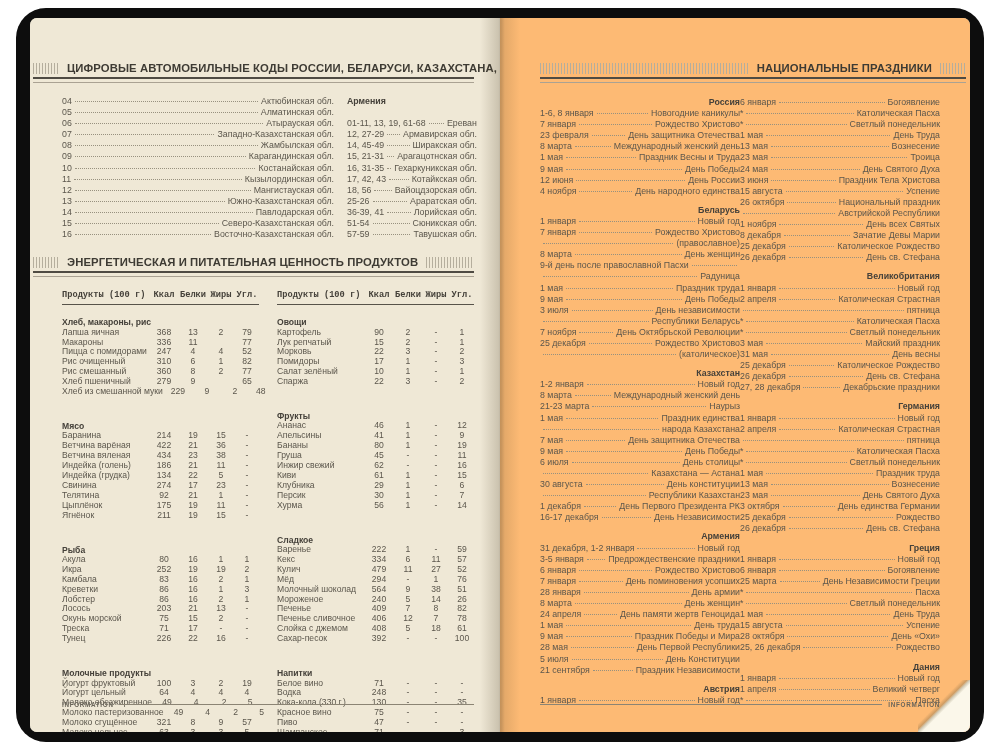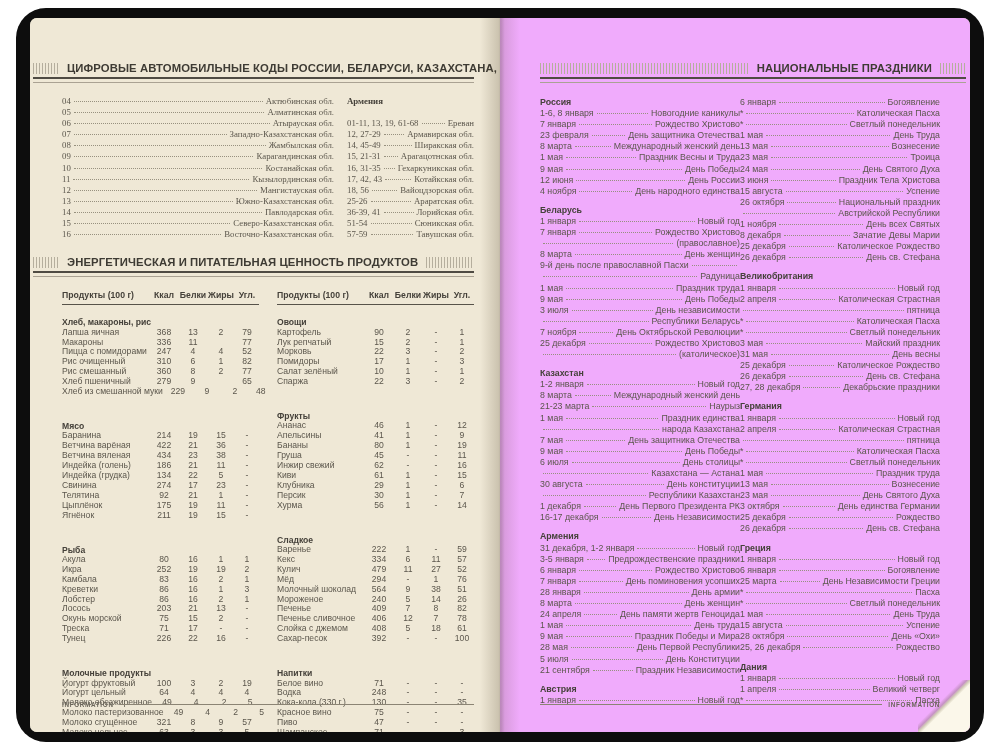--- a/index.html
+++ b/index.html
@@ -2,52 +2,52 @@
 <html><head>
 <meta charset="utf-8">
 <style>
   html,body{margin:0;padding:0;width:1000px;height:750px;background:#ffffff;
     font-family:"Liberation Sans",sans-serif;-webkit-font-smoothing:antialiased;}
   .book{position:absolute;left:16px;top:8px;right:16px;bottom:8px;background:#0d0d0d;border-radius:30px;}
   .pages{position:absolute;left:14px;top:10px;right:14px;bottom:10px;background:#f0e9d8;border-radius:7px;
     overflow:hidden;box-shadow:inset 0 0 22px rgba(70,58,34,.22);}
   .page{position:absolute;top:0;bottom:0;width:470px;box-sizing:border-box;}
   .page.pl{left:0;background:#efe8d6;padding:44px 26px 0 32px;}
-  .page.pr{left:470px;background:#f0abfc;padding:44px 30px 0 40px;}
+  .page.pr{left:470px;background:#fdba74;padding:44px 30px 0 40px;text-align:right;}
   .gutter{position:absolute;left:450px;top:0;bottom:0;width:40px;pointer-events:none;
     background:linear-gradient(90deg,rgba(80,66,40,0) 0%,rgba(80,66,40,.22) 46%,rgba(60,50,30,.30) 52%,rgba(80,66,40,.14) 62%,rgba(80,66,40,0) 100%);}
   .curl{position:absolute;right:0;bottom:0;width:52px;height:52px;pointer-events:none;
     background:linear-gradient(315deg,#fbf7ea 0 46%,#d3ccb8 50%,rgba(90,80,55,.28) 53%,rgba(90,80,55,0) 58%);}
   .headwrap{display:flex;flex-direction:column;}
   .headwrap.hl{margin-left:-29px;}
   .headwrap.hr{margin-right:-26px;}
   .hline{display:flex;align-items:center;}
   .hatch{height:11px;background:repeating-linear-gradient(90deg,#b5ae9d 0 1px,rgba(0,0,0,0) 1px 3px);}
   .hatch.fix{width:26px;flex:0 0 26px;}
   .hatch.fill{flex:1;}
   .ptitle{margin:0 8px;font-size:11.3px;font-weight:bold;color:#3e3b34;white-space:nowrap;letter-spacing:.1px;}
   .dbl{height:3px;border-top:2px solid #4f4b43;border-bottom:1px solid #aaa293;margin-top:3px;}
   
   .lrow{display:flex;align-items:baseline;line-height:11.1px;font-size:8.8px;color:#5b564c;}
   .lrow .lt{white-space:nowrap;}
   .lrow .rt{white-space:nowrap;}
   .lrow .dots{flex:1;margin:0 3px;border-bottom:1px dotted #97917f;transform:translateY(-2px);min-width:4px;}
   .sname{font-weight:bold;color:#45413a;font-size:8.8px;line-height:11.1px;}
   
-  .codes{display:flex;margin-top:13px;font-family:Liberation Serif, serif;}
+  .codes{display:flex;margin-top:13px;}
   .ccol1{flex:0 0 272px;}
   .ccol2{flex:1;margin-left:13px;}
   .spacer{height:11.1px;}
   
   .nutarea{display:flex;gap:18px;margin-top:12px;}
   .nhalf{flex:1;min-width:0;}
   .ngrid{display:grid;grid-template-columns:1fr 30px 28px 28px 24px;}
   .ngrid span{font-size:8.6px;line-height:9.9px;color:#5b564c;white-space:nowrap;}
   .ngrid .num{text-align:center;}
-  .ncolhead span{font-weight:bold;color:#45413a;line-height:12px;font-size:8.7px;}
+  .ncolhead span{font-weight:bold;color:#45413a;line-height:12px;font-size:8.7px;font-family:Liberation Mono, monospace;}
   .nhr{border-top:1px solid #57534a;margin:3px 0 7px 0;}
   .ngroup{margin-top:24px;}
   .ngroup:first-child{margin-top:12px;}
   .ngroup .gt{font-weight:bold;color:#45413a;font-size:8.6px;line-height:10.4px;}
   .notes{display:flex;gap:6px;margin-top:11px;}
   .notes span{flex:1;font-size:8.4px;color:#5b564c;line-height:10px;}
   
   .holarea{display:flex;gap:0;margin-top:14px;}
   .hcol{flex:1;min-width:0;}
   .hsec{margin-bottom:8px;}

